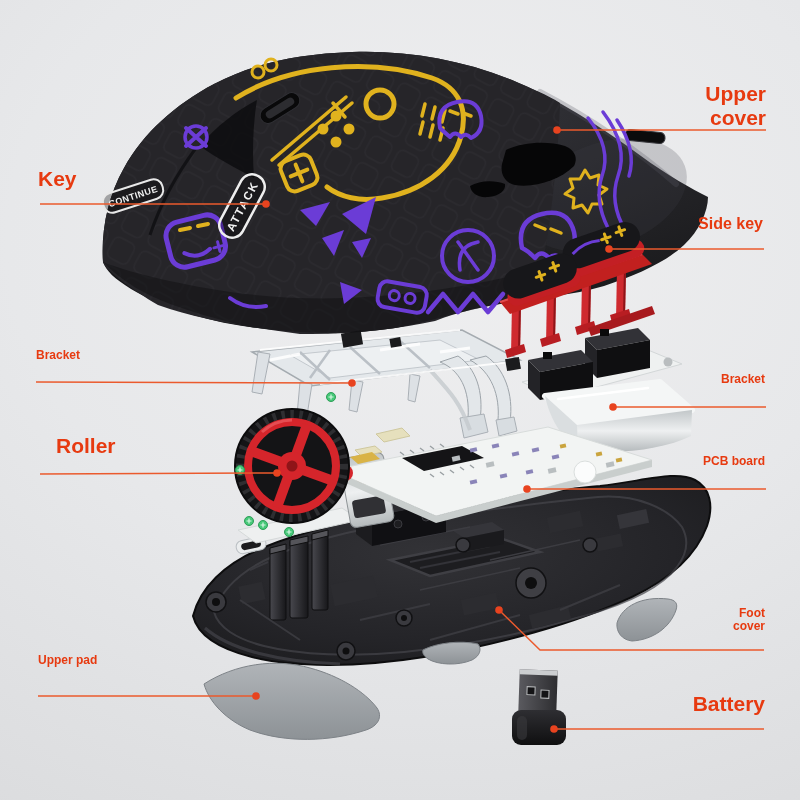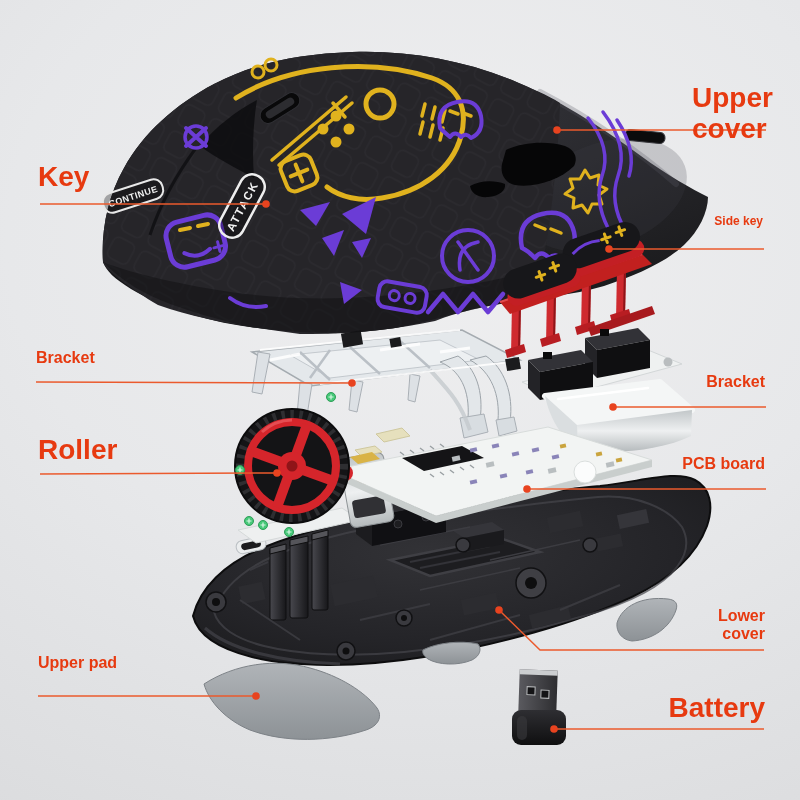--- a/index.html
+++ b/index.html
@@ -1,23 +1,23 @@
 <!DOCTYPE html>
 <html><head>
 <meta charset="utf-8">
 <style>
   html,body{margin:0;padding:0}
   .stage{position:relative;width:800px;height:800px;overflow:hidden;
     background:radial-gradient(120% 95% at 55% 30%, #efeff0 0%, #e7e8ea 45%, #d8d9db 100%);
     font-family:"Liberation Sans",sans-serif}
   svg{position:absolute;left:0;top:0}
   .label{position:absolute;color:#e73a10;font-weight:bold;line-height:1.12}
-  .s-lg{font-size:28px}
-  .s-md{font-size:16px}
-  .s-sm{font-size:12px}
+  .s-lg{font-size:21px}
+  .s-md{font-size:12px}
+  .s-sm{font-size:16px}
   .ta-r{text-align:right}
 </style>
 </head>
 <body>
 
 <div class="stage">
 <svg width="800" height="800" viewBox="0 0 800 800">
   <defs>
     <radialGradient id="shellGrad" cx="0.58" cy="0.18" r="0.95">
       <stop offset="0" stop-color="#35353b"></stop>
@@ -395,22 +395,22 @@
       <circle cx="277" cy="473" r="3.8"></circle>
       <circle cx="527" cy="489" r="3.8"></circle>
       <circle cx="499" cy="610" r="3.8"></circle>
       <circle cx="256" cy="696" r="3.8"></circle>
       <circle cx="554" cy="729" r="3.8"></circle>
     </g>
   </g>
 </svg>
 
 <div class="label s-lg ta-r" style="right:34px;top:82px;width:74px">Upper cover</div>
-<div class="label s-lg" style="left:38px;top:161px">Key</div>
+<div class="label s-lg" style="left:38px;top:167px">Key</div>
 <div class="label s-sm" style="right:37px;top:215px">Side key</div>
 <div class="label s-md" style="left:36px;top:349px">Bracket</div>
 <div class="label s-md" style="right:35px;top:373px">Bracket</div>
-<div class="label s-lg" style="left:38px;top:434px">Roller</div>
+<div class="label s-lg" style="left:56px;top:434px">Roller</div>
 <div class="label s-md" style="right:35px;top:455px">PCB board</div>
-<div class="label s-md ta-r" style="right:35px;top:607px;width:58px">Lower cover</div>
+<div class="label s-md ta-r" style="right:35px;top:607px;width:58px">Foot cover</div>
 <div class="label s-md" style="left:38px;top:654px">Upper pad</div>
 <div class="label s-lg" style="right:35px;top:692px">Battery</div>
 </div>
 
 </body></html>

